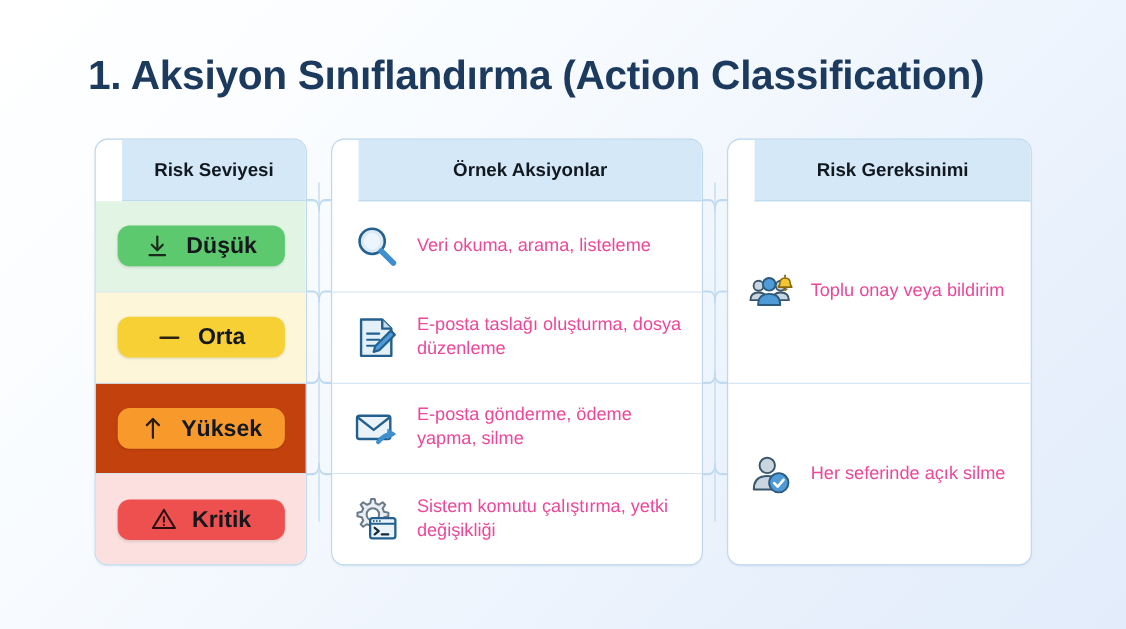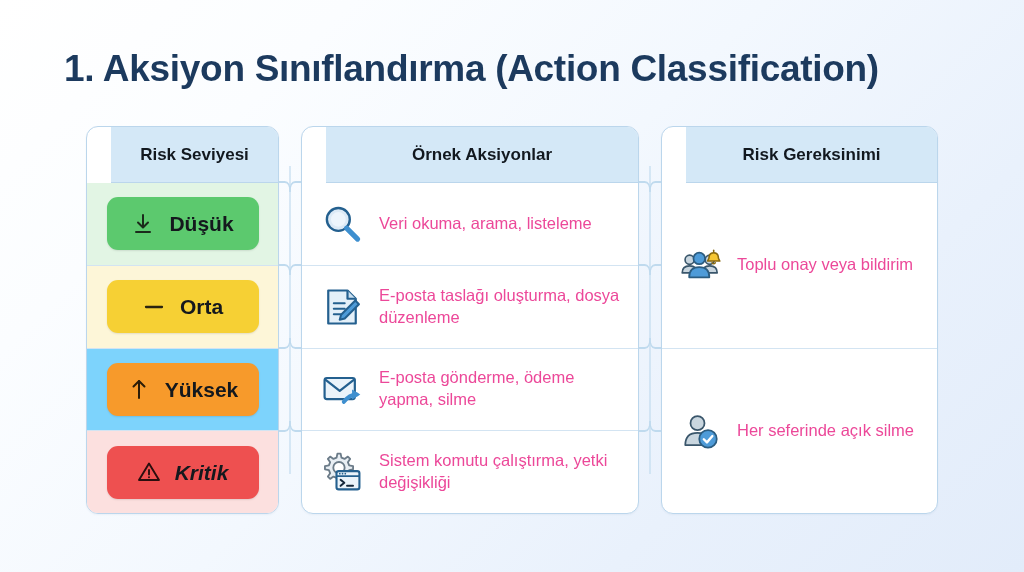--- a/index.html
+++ b/index.html
@@ -18,21 +18,21 @@
         #fbfdff 22%,
         #f3f8fe 48%,
         #e9f1fc 74%,
         #e2ecfa 100%);
     position: relative;
   }
 
   
   .title {
     position: absolute;
-    left: 64px;
+    left: 80px;
     top: 48px;
     font-size: 37px;
     font-weight: bold;
     letter-spacing: -0.3px;
     color: #1C3A5E;
     white-space: nowrap;
   }
 
   
   .board {
@@ -83,26 +83,26 @@
     align-items: center;
     border-bottom: 1.2px solid #D3E4F2;
     min-height: 0;
   }
   .row:last-child { border-bottom: none; }
 
   
   .col-risk .row { justify-content: center; }
   .row.tint-low  { background: #E2F5E4; }
   .row.tint-med  { background: #FDF6D8; }
-  .row.tint-high { background: #7dd3fc; }
-  .row.tint-crit { background: #FCE0DF; font-style: italic; }
+  .row.tint-high { background: #c2410c; }
+  .row.tint-crit { background: #FCE0DF; }
 
   .badge {
     width: 152px;
-    height: 53px;
+    height: 37px;
     border-radius: 11px;
     display: flex;
     align-items: center;
     justify-content: center;
     gap: 14px;
     font-size: 21px;
     font-weight: bold;
     color: #14181D;
     box-shadow: 0 1px 2px rgba(0,0,0,0.10);
   }

